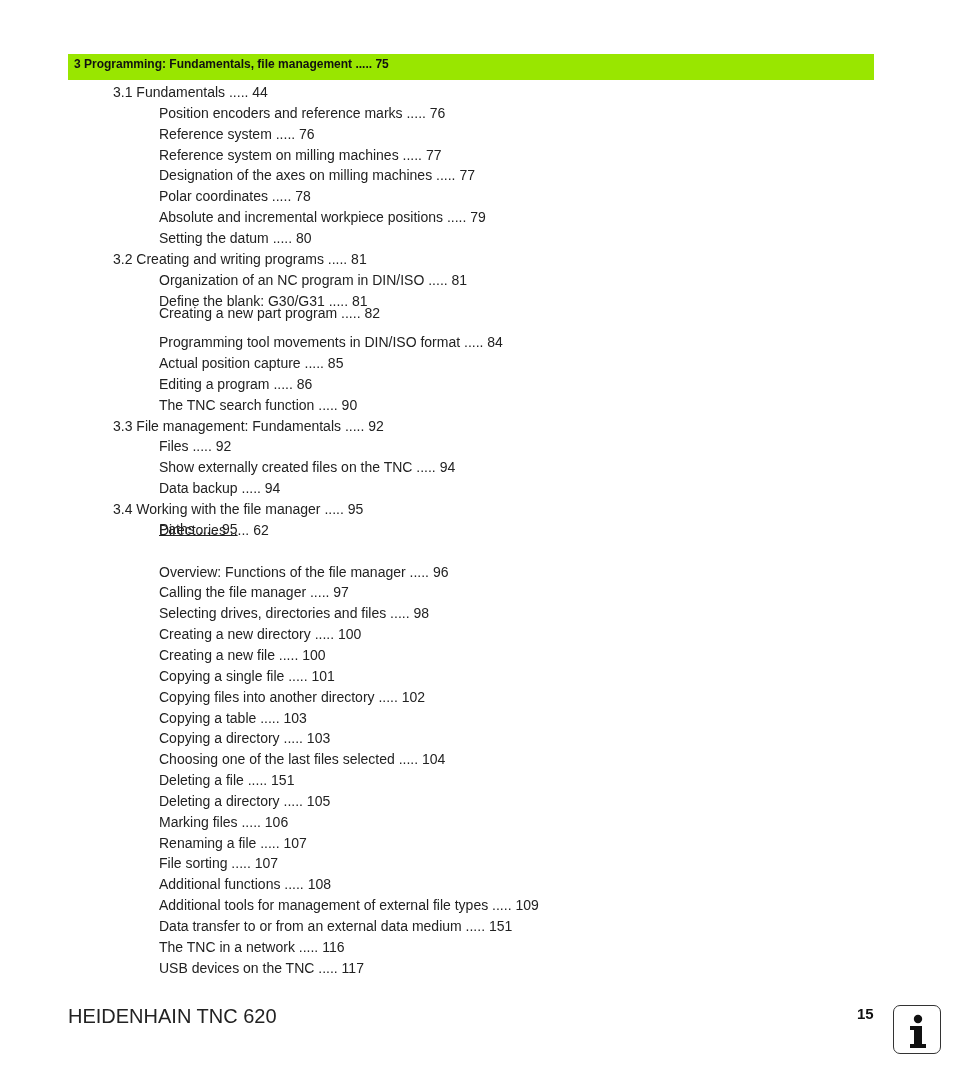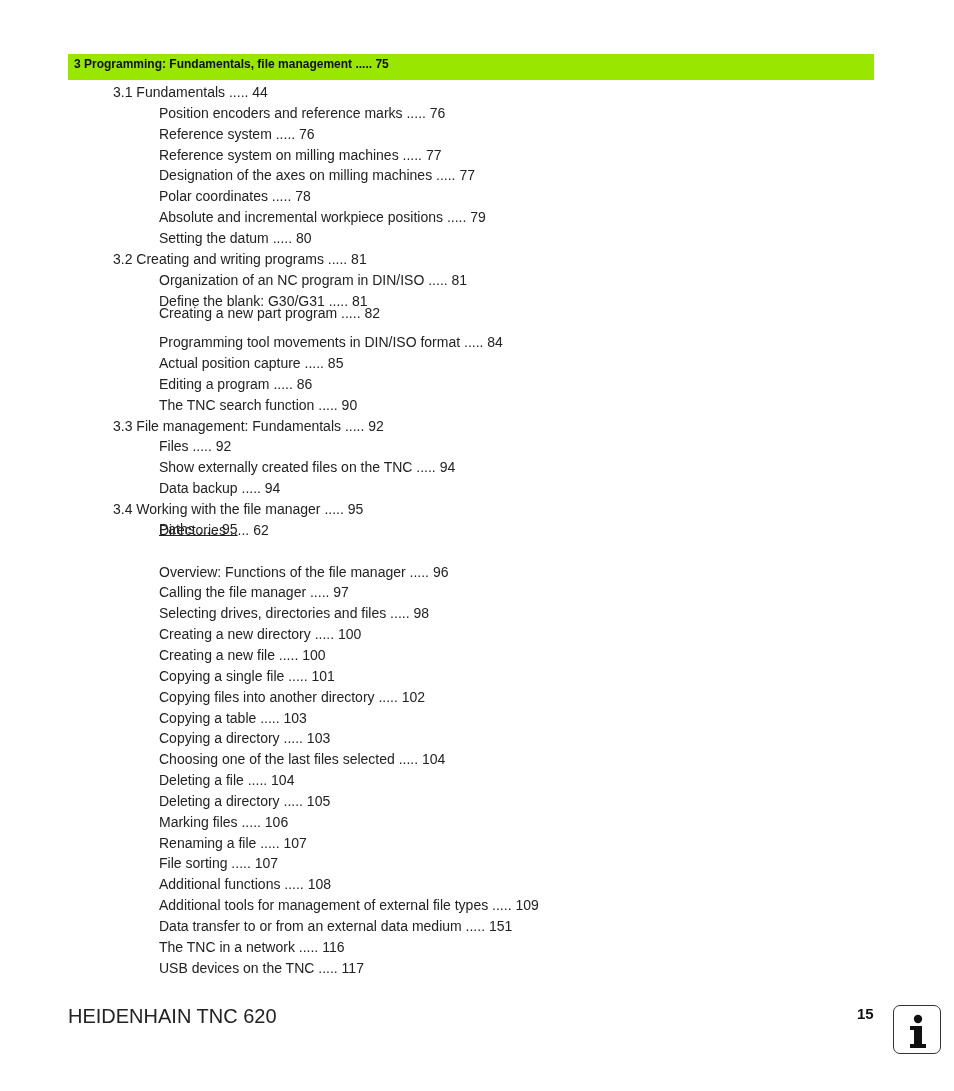--- a/index.html
+++ b/index.html
@@ -53,21 +53,21 @@
     <div class="toc-line lvl2" style="top: 479.55px;">Overview: Functions of the file manager ..... 96</div>
     <div class="toc-line lvl2" style="top: 500.4px;">Calling the file manager ..... 97</div>
     <div class="toc-line lvl2" style="top: 521.25px;">Selecting drives, directories and files ..... 98</div>
     <div class="toc-line lvl2" style="top: 542.1px;">Creating a new directory ..... 100</div>
     <div class="toc-line lvl2" style="top: 562.95px;">Creating a new file ..... 100</div>
     <div class="toc-line lvl2" style="top: 583.8px;">Copying a single file ..... 101</div>
     <div class="toc-line lvl2" style="top: 604.65px;">Copying files into another directory ..... 102</div>
     <div class="toc-line lvl2" style="top: 625.5px;">Copying a table ..... 103</div>
     <div class="toc-line lvl2" style="top: 646.35px;">Copying a directory ..... 103</div>
     <div class="toc-line lvl2" style="top: 667.2px;">Choosing one of the last files selected ..... 104</div>
-    <div class="toc-line lvl2" style="top: 688.05px;">Deleting a file ..... 104</div>
+    <div class="toc-line lvl2" style="top: 688.05px;">Deleting a file ..... 151</div>
     <div class="toc-line lvl2" style="top: 708.9px;">Deleting a directory ..... 105</div>
     <div class="toc-line lvl2" style="top: 729.75px;">Marking files ..... 106</div>
     <div class="toc-line lvl2" style="top: 750.6px;">Renaming a file ..... 107</div>
     <div class="toc-line lvl2" style="top: 771.45px;">File sorting ..... 107</div>
     <div class="toc-line lvl2" style="top: 792.3px;">Additional functions ..... 108</div>
     <div class="toc-line lvl2" style="top: 813.15px;">Additional tools for management of external file types ..... 109</div>
     <div class="toc-line lvl2" style="top: 834px;">Data transfer to or from an external data medium ..... 151</div>
     <div class="toc-line lvl2" style="top: 854.85px;">The TNC in a network ..... 116</div>
     <div class="toc-line lvl2" style="top: 875.7px;">USB devices on the TNC ..... 117</div>
   </div>

